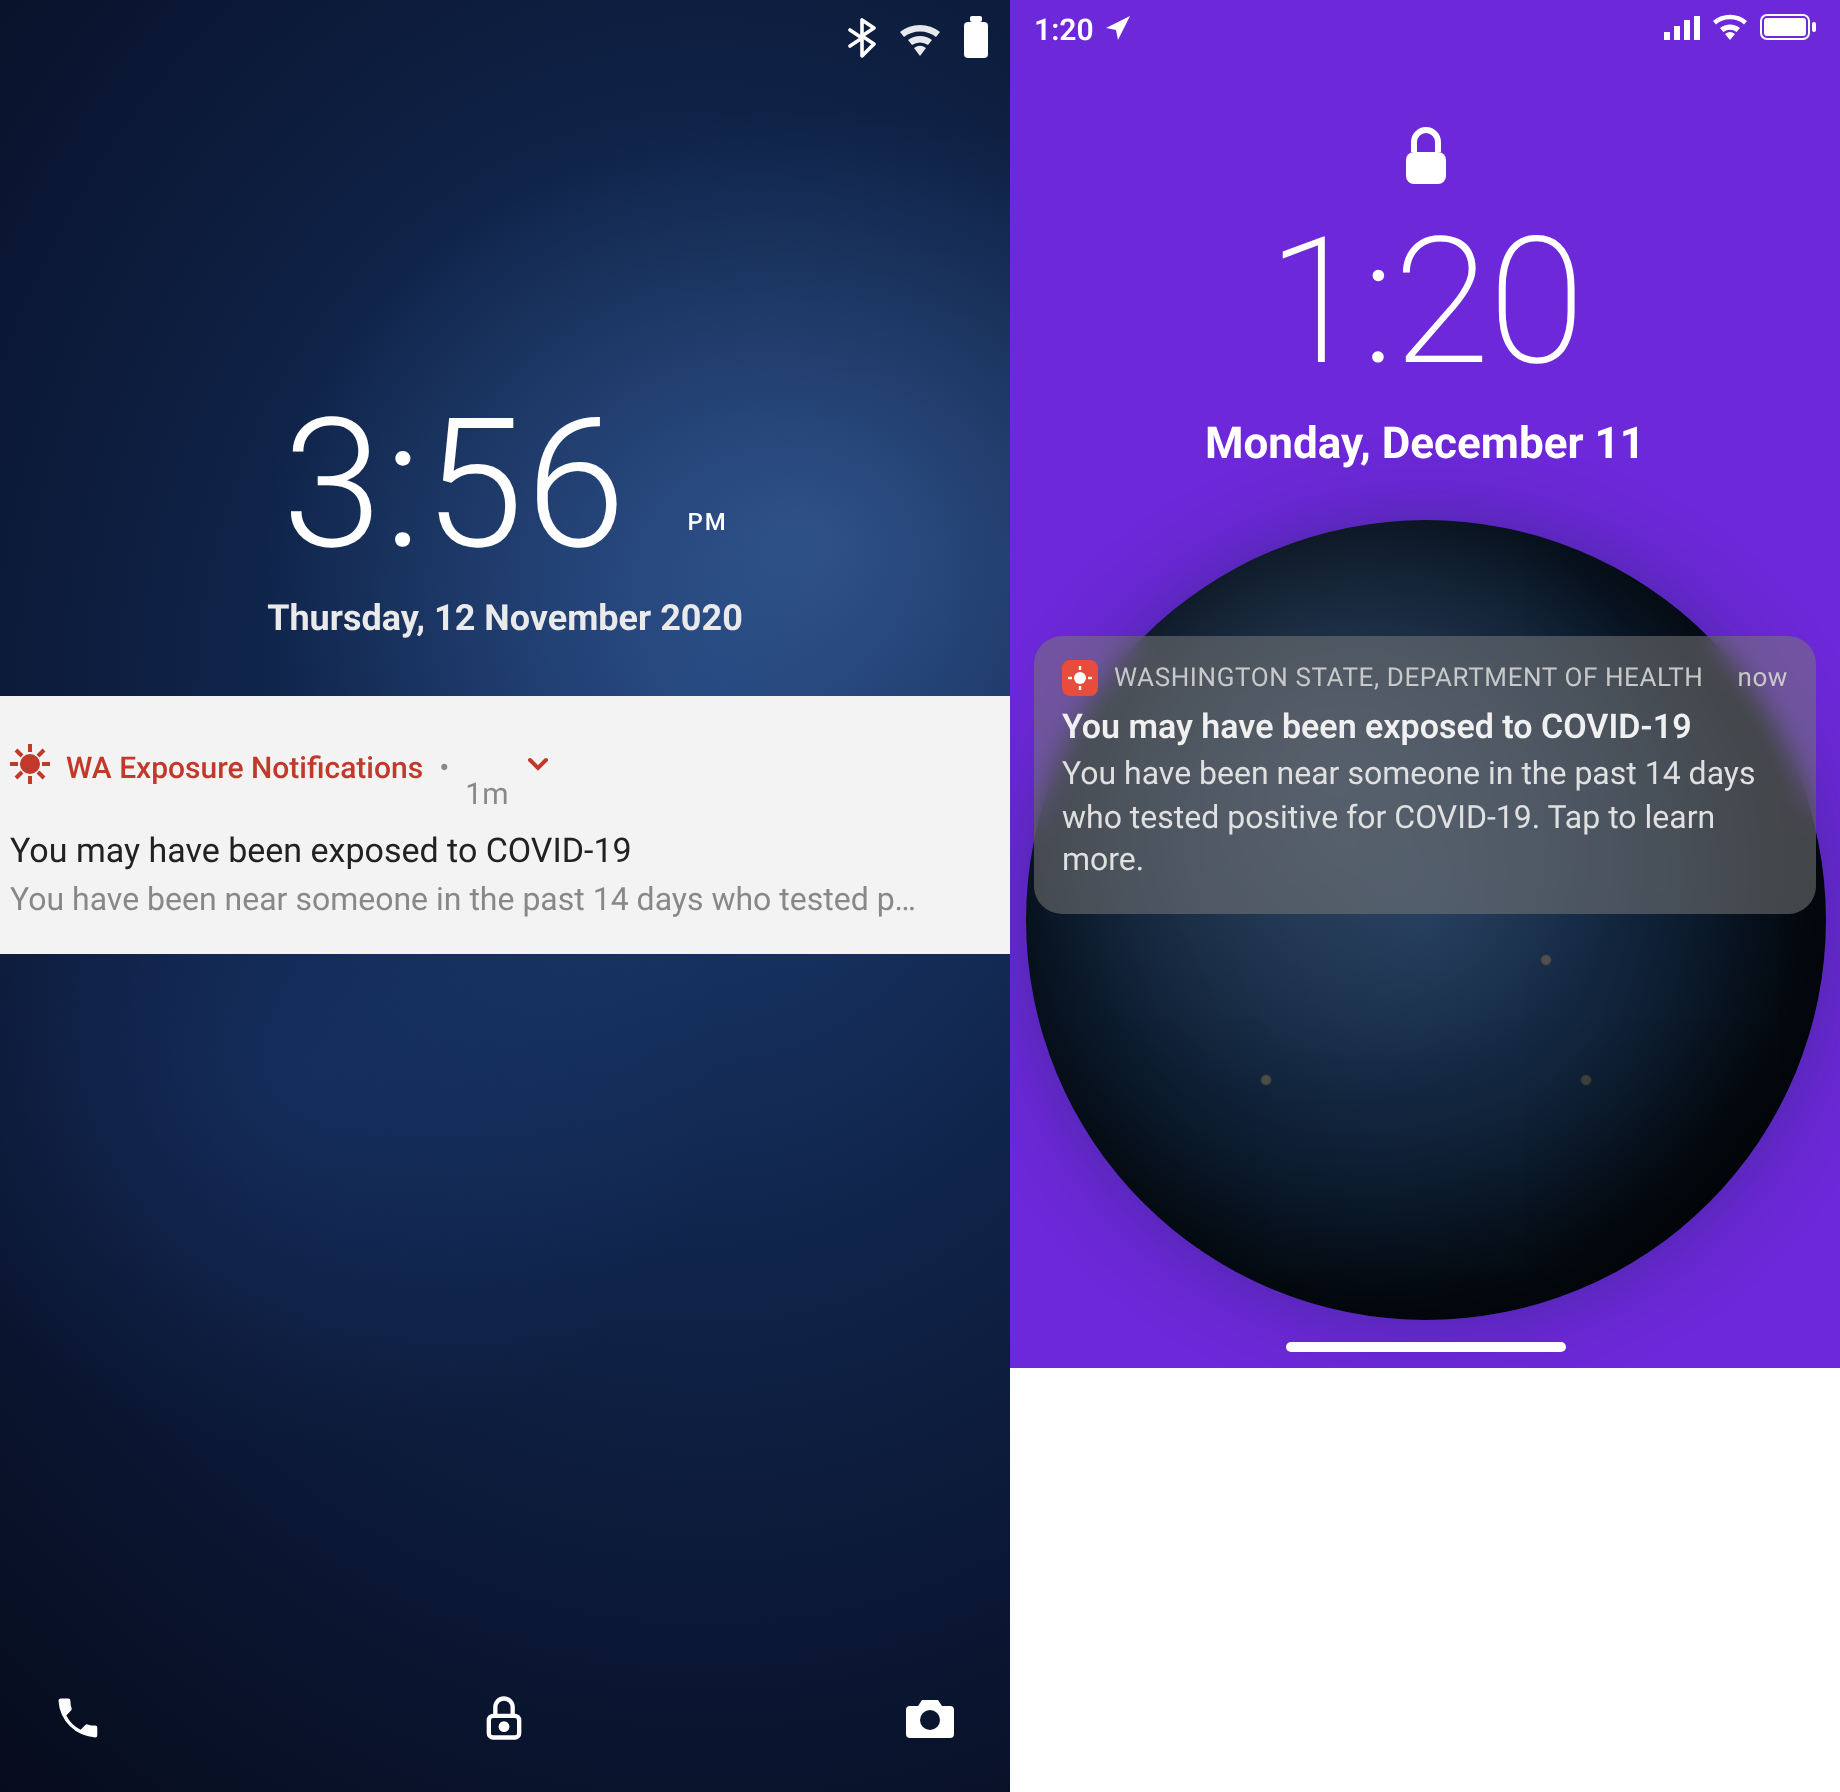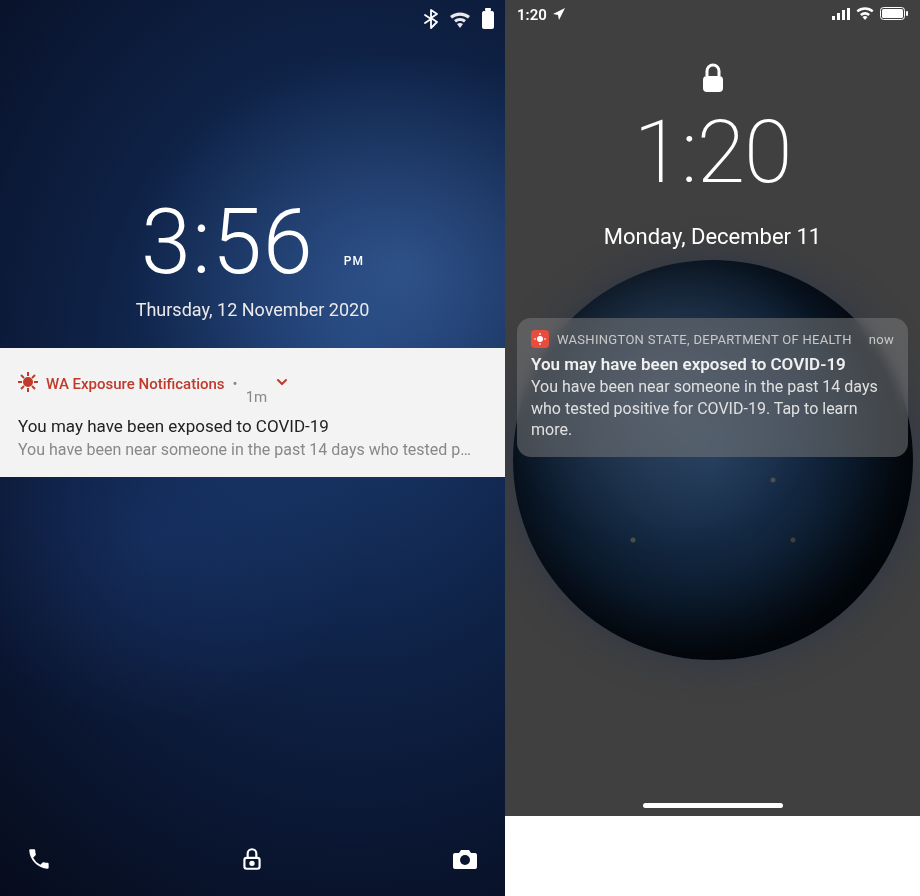--- a/index.html
+++ b/index.html
@@ -50,32 +50,32 @@
   }
   .android .ampm {
     font-size: 12px;
     font-weight: 500;
     margin-left: 8px;
     position: relative;
     top: -8px;
   }
   .android .date {
     font-size: 18px;
-    font-weight: 400;
+    font-weight: 700;
     margin-top: 4px;
     color: #eaeaea;
   }
 
   .android .notif {
     position: absolute;
     top: 348px;
     left: 0; right: 0;
     background: #f3f3f3;
     color: #222;
-    padding: 14px 18px 18px 18px;
+    padding: 14px 18px 18px 5px;
   }
   .android .notif-header {
     display: flex; align-items: center; gap: 8px;
     font-size: 15px;
   }
   .android .notif-app {
     color: #c0392b;
     font-weight: 500;
   }
   .android .notif-dot { color: #888; }
@@ -100,23 +100,23 @@
     left: 0; right: 0;
     padding: 0 26px;
     display: flex;
     justify-content: space-between;
     align-items: center;
   }
 
   
   .iphone {
     width: 415px;
-    height: 816px;
+    height: 684px;
     position: relative;
-    background: #404040;
+    background: #6d28d9;
     color: #fff;
     overflow: hidden;
   }
   .earth {
     position: absolute;
     top: 260px;
     left: 50%;
     transform: translateX(-50%);
     width: 400px; height: 400px;
     border-radius: 50%;
@@ -162,22 +162,21 @@
     font-size: 88px;
     font-weight: 200;
     letter-spacing: -1px;
   }
   .iphone .date {
     position: absolute;
     top: 210px;
     left: 0; right: 0;
     text-align: center;
     font-size: 22px;
-    font-weight: 400;
-    margin-top: 14px;
+    font-weight: 700;
   }
 
   .iphone .notif {
     position: absolute;
     top: 318px;
     left: 12px; right: 12px;
     background: rgba(120,120,120,0.55);
     backdrop-filter: blur(6px);
     border-radius: 14px;
     padding: 12px 14px 16px 14px;

